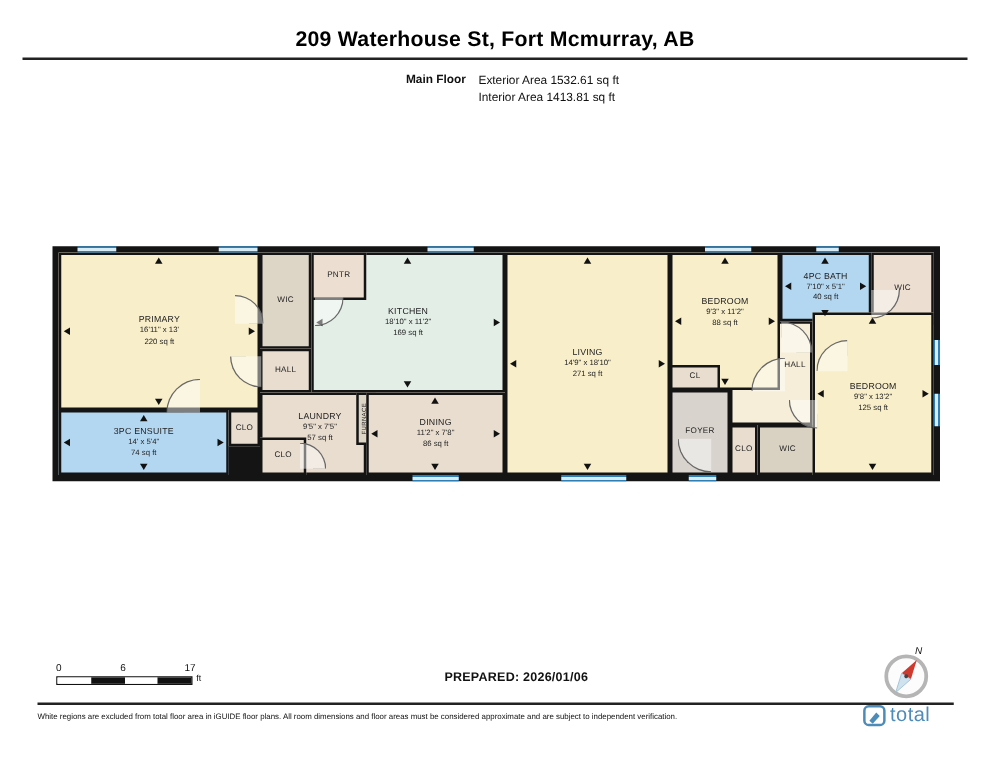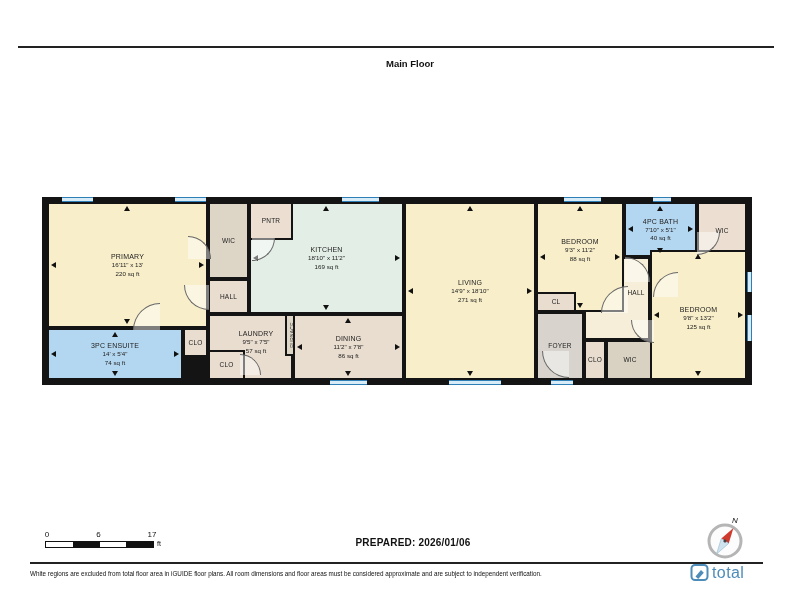--- a/index.html
+++ b/index.html
@@ -56,24 +56,29 @@
   .rule-bottom{position:absolute;top:562px;left:30px;width:733px;height:2px;background:#222;}
   .disclaimer{position:absolute;top:570px;left:30px;width:620px;font-size:6.3px;color:#111;}
   .brand{position:absolute;top:563px;left:690px;display:flex;align-items:center;gap:2px;}
   .brand-text{font-size:16px;letter-spacing:.4px;color:#4d8cb8;}
 </style>
 </head>
 <body>
 
 <div class="page">
 
+  <div class="title">209 Waterhouse St, Fort Mcmurray, AB</div>
   <div class="rule-top"></div>
 
   <div class="subhdr">
     <span class="fl">Main Floor</span>
+    <span class="areas">
+      <span>Exterior Area 1532.61 sq ft</span>
+      <span>Interior Area 1413.81 sq ft</span>
+    </span>
   </div>
 
   <div class="plan">
       <div class="room" style="left: 537px; top: 55px; width: 66px; height: 83px; background: rgb(246, 238, 216);"></div>
       <div class="room-label small" style="left: 589px; top: 91px;">
         <span class="nm">HALL</span>
       </div>
       <div class="room" style="left: 202px; top: 0px; width: 155px; height: 112px; background: rgb(227, 238, 231);">
         <span class="ar up"></span>
         <span class="ar down"></span>

